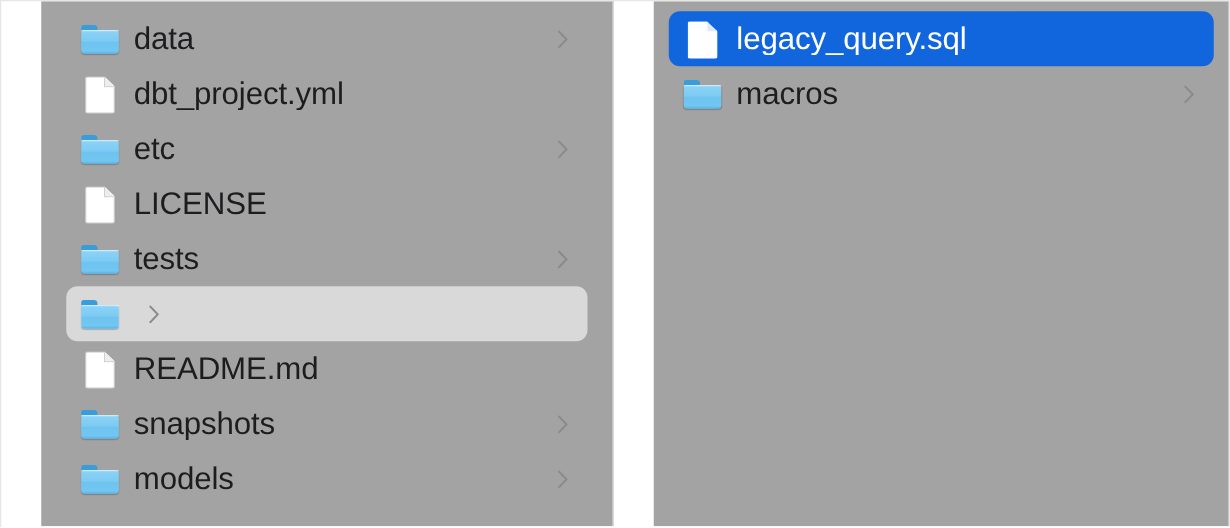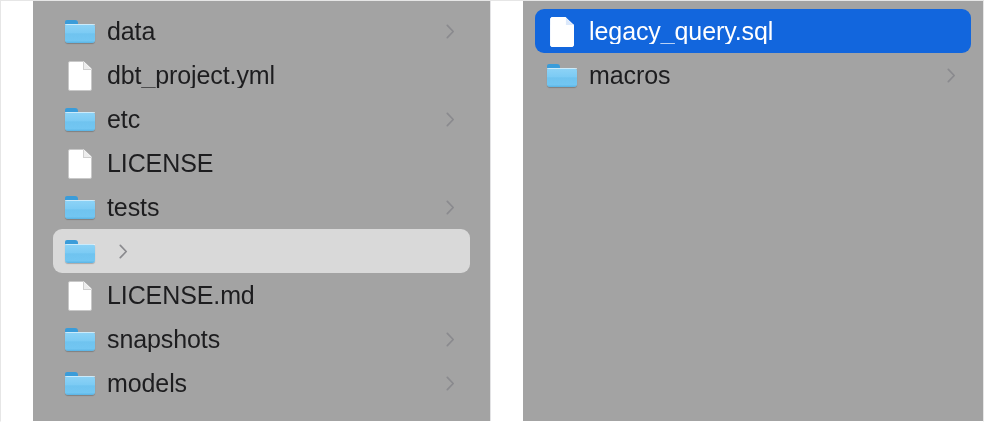--- a/index.html
+++ b/index.html
@@ -269,21 +269,21 @@
           </svg>
         </span>
       </div>
       <div class="row">
         <span class="row-icon">
           <span class="icon-doc">
             <span class="doc-page"></span>
             <span class="doc-fold"></span>
           </span>
         </span>
-        <span class="row-label">LICENSE.md</span>
+        <span class="row-label">README.md</span>
         <span class="row-chevron is-hidden">
           <svg width="9" height="15" viewBox="0 0 9 15" fill="none">
             <path d="M1.3 1.3 L7.2 7.5 L1.3 13.7" stroke="#8a8a8e" stroke-width="1.7" stroke-linecap="round" stroke-linejoin="round"></path>
           </svg>
         </span>
       </div>
       <div class="row">
         <span class="row-icon">
           <span class="icon-folder">
             <span class="fld-tab"></span>

